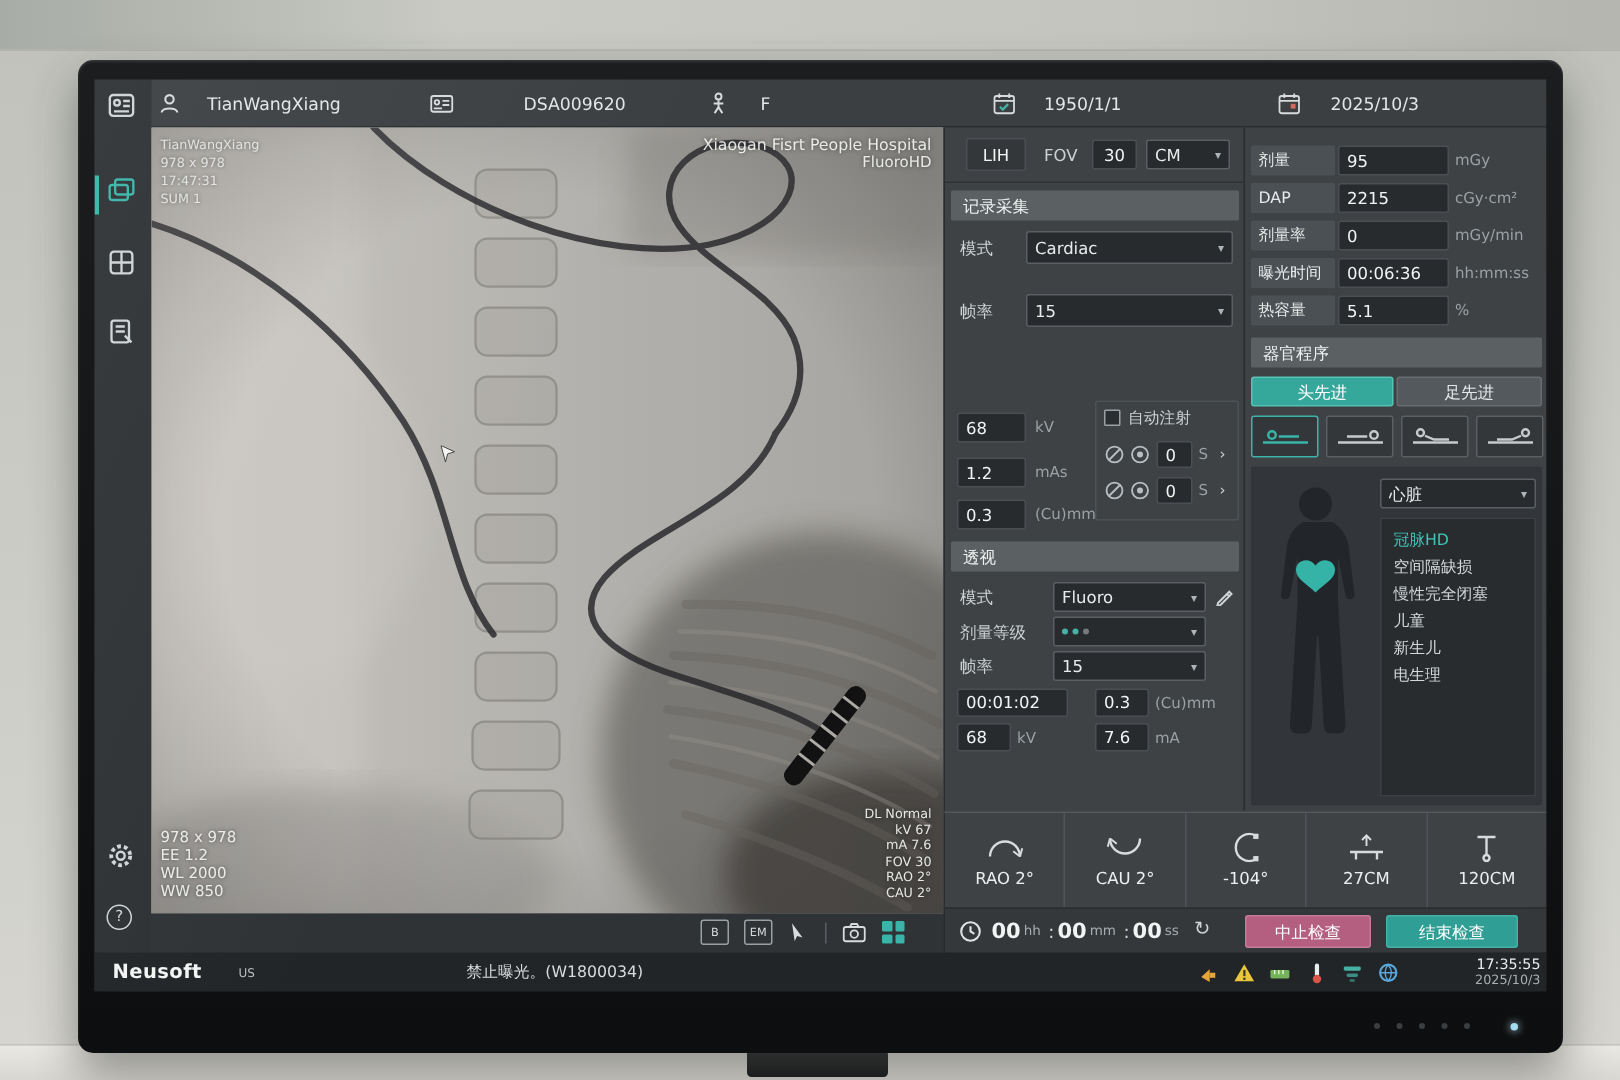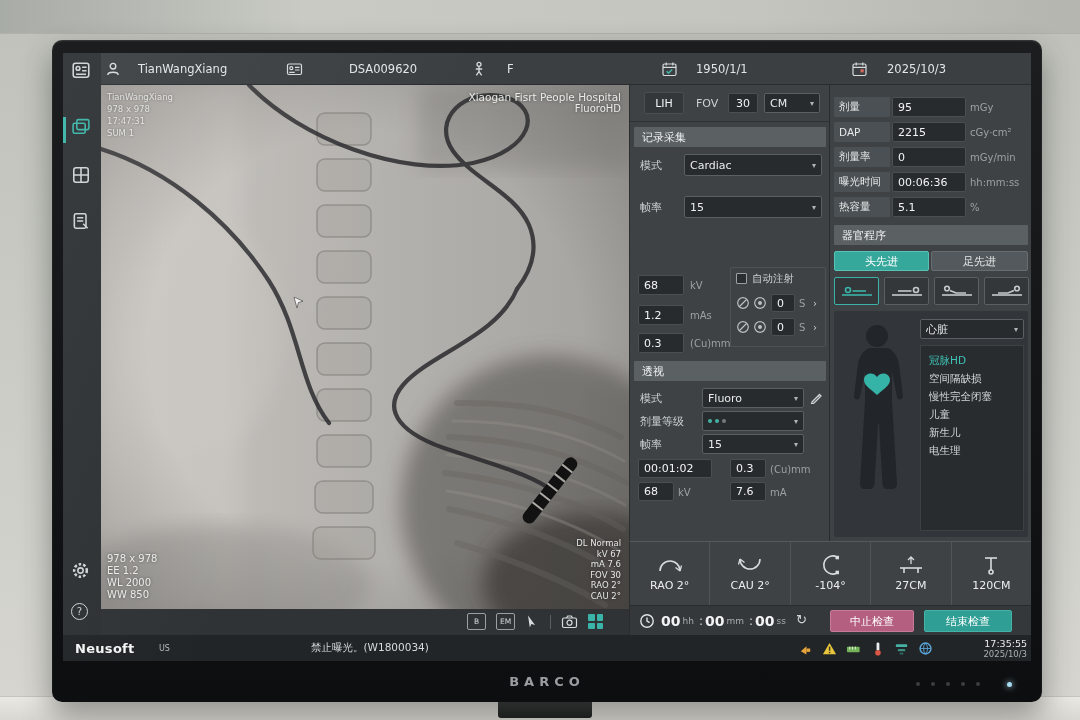--- a/index.html
+++ b/index.html
@@ -576,21 +576,20 @@
       </div>
       <div class="abs" style="right:4px;top:3px;width:66px;text-align:right">
         <div style="font-size:9.5px;color:#e9ebeb">17:35:55</div>
         <div style="font-size:8.5px;color:#aab0b2">2025/10/3</div>
       </div>
     </div>
 
     <div class="glare"></div>
   </div>
 
-  <div class="barco">BARCO</div>
   <div class="bdots">
       <i></i>
       <i></i>
       <i></i>
       <i></i>
       <i></i>
     </div>
   <div class="led"></div>
 </div>
 

